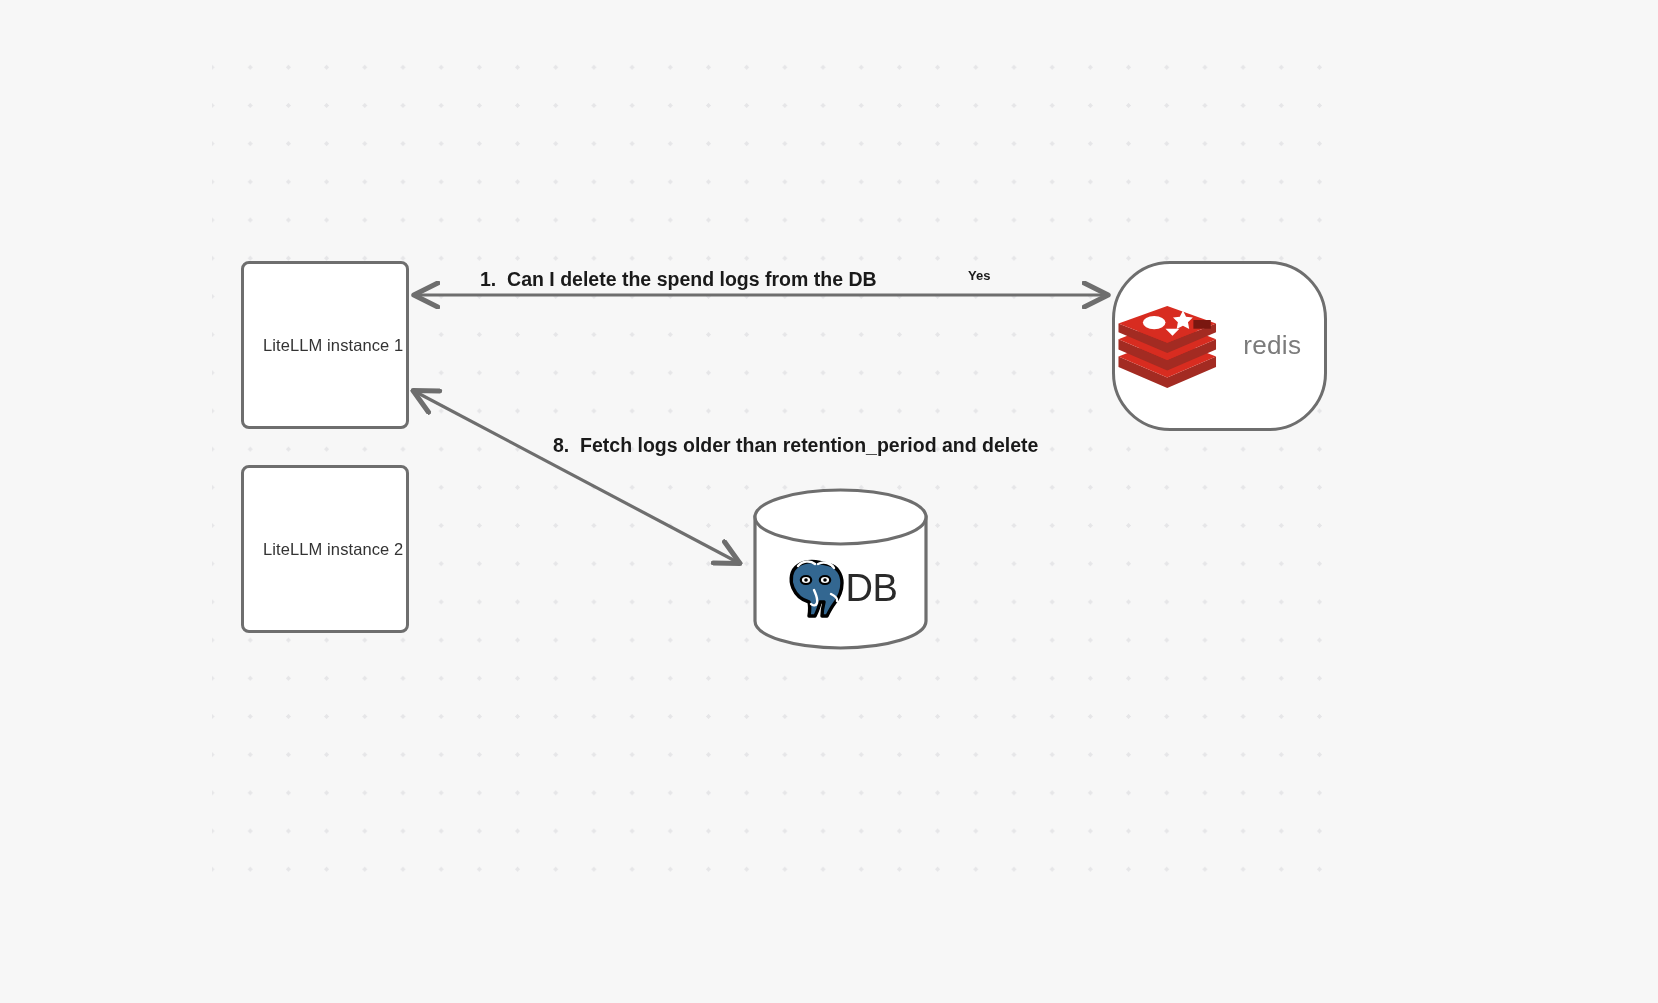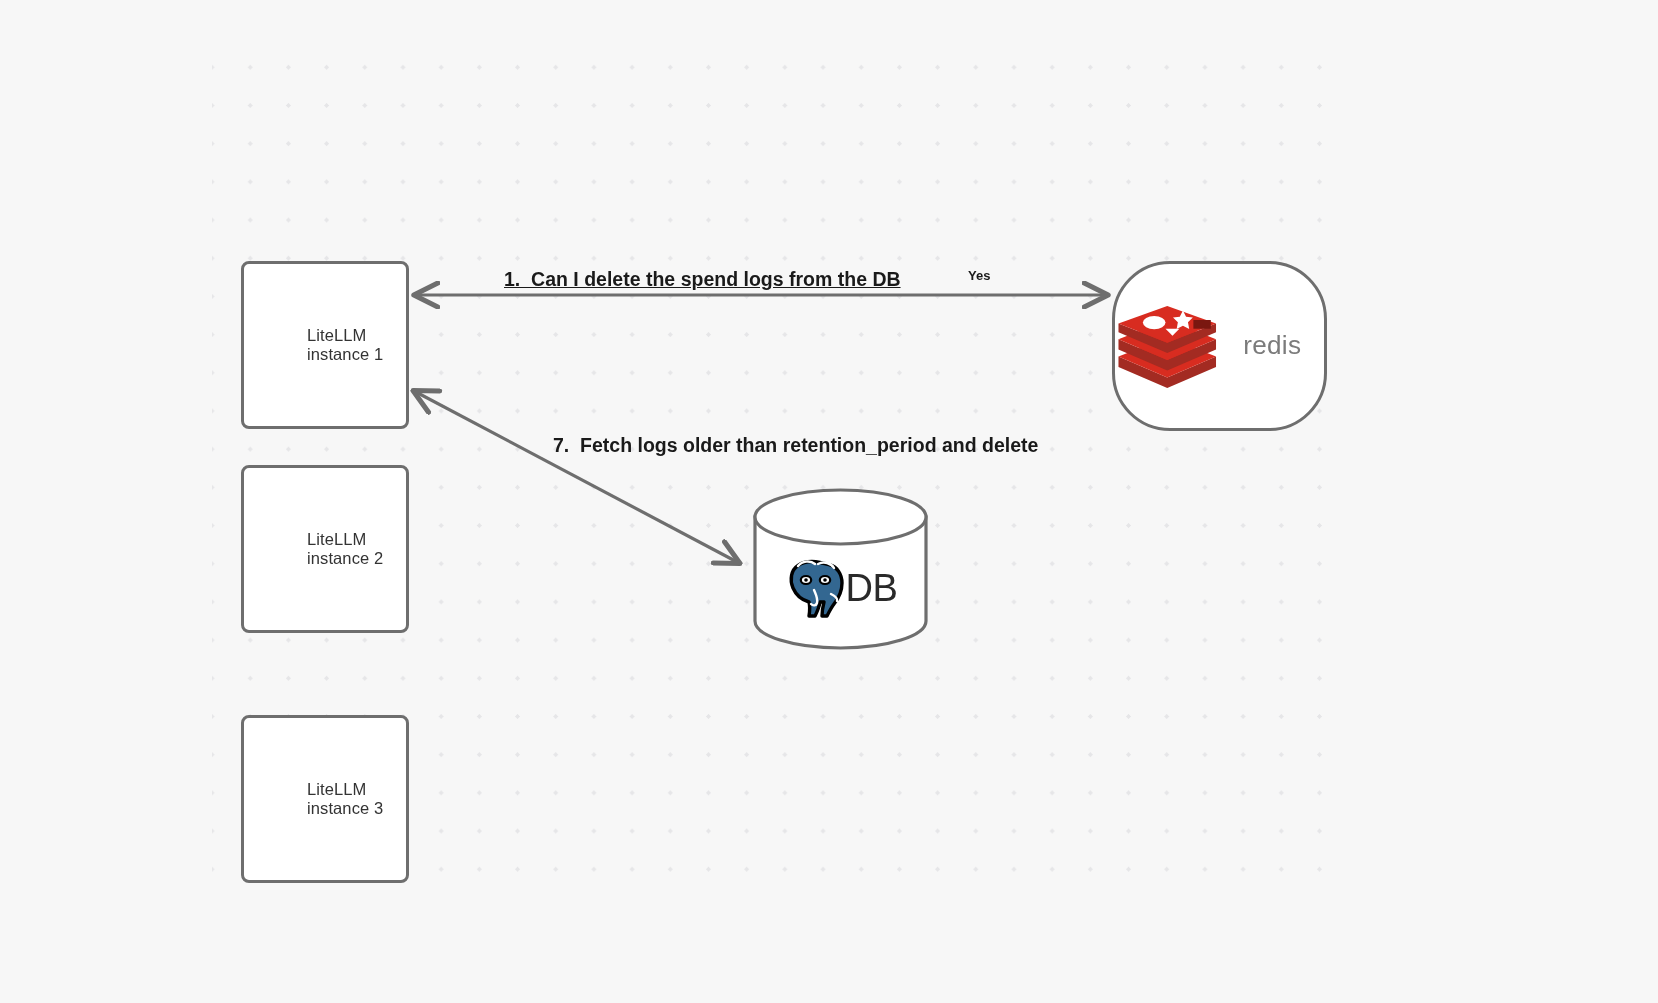--- a/index.html
+++ b/index.html
@@ -35,21 +35,20 @@
   .node-box {
     position: absolute;
     background: #ffffff;
     border: 3px solid #6e6e6e;
     border-radius: 8px;
     display: flex;
     align-items: center;
     justify-content: flex-start;
     z-index: 4;
     box-sizing: border-box;
-    padding-left: 44px;
   }
   .node-box span {
     font-size: 16.5px;
     color: #333333;
     font-family: "Liberation Sans", sans-serif;
     padding-left: 19px;
     letter-spacing: 0.1px;
   }
   #box-1 { left: 241px; top: 261px; width: 168px; height: 168px; }
   #box-2 { left: 241px; top: 465px; width: 168px; height: 168px; }
@@ -102,21 +101,21 @@
   
   .edge-label {
     position: absolute;
     font-family: "Liberation Sans", sans-serif;
     font-weight: bold;
     color: #1a1a1a;
     white-space: pre;
     z-index: 5;
     background: transparent;
   }
-  #label-1 { left: 504px; top: 268px; font-size: 19.5px; text-decoration: underline; }
+  #label-1 { left: 480px; top: 268px; font-size: 19.5px; }
   #label-1b { left: 968px; top: 268px; font-size: 13px; }
   #label-2 { left: 553px; top: 434px; font-size: 19.5px; }
 </style>
 </head>
 <body>
 
 <div id="canvas">
 
   <svg class="layer" width="1658" height="1003">
     <defs>
@@ -128,23 +127,20 @@
     <line x1="415" y1="295" x2="1107" y2="295" stroke="#6e6e6e" stroke-width="3.2" marker-start="url(#arrow-open)" marker-end="url(#arrow-open)"></line>
 
     <line x1="414" y1="391" x2="739" y2="563" stroke="#6e6e6e" stroke-width="3.2" marker-start="url(#arrow-open)" marker-end="url(#arrow-open)"></line>
   </svg>
 
   <div class="node-box" id="box-1">
     <span>LiteLLM instance 1</span>
   </div>
   <div class="node-box" id="box-2">
     <span>LiteLLM instance 2</span>
-  </div>
-  <div class="node-box" id="box-3">
-    <span>LiteLLM instance 3</span>
   </div>
 
   <div id="redis-node">
 
     <svg id="redis-logo" viewBox="0 0 120 94">
 
       <path d="M60 94 L4 70 L4 58 L60 82 L116 58 L116 70 Z" fill="#a32b22"></path>
       <path d="M60 82 L4 58 L60 36 L116 58 Z" fill="#d82c20"></path>
 
       <path d="M60 74 L4 50 L4 38 L60 62 L116 38 L116 50 Z" fill="#a32b22"></path>
@@ -186,20 +182,20 @@
         <path d="M47 38 C51 40 54 42 53 45" fill="none" stroke="#ffffff" stroke-width="2.4" stroke-linecap="round"></path>
       </svg>
       <div id="db-text">DB</div>
     </div>
   </div>
 
   <div class="edge-label" id="label-1">1.  Can I delete the spend logs from the DB</div>
 
   <div class="edge-label" id="label-1b">Yes</div>
 
-  <div class="edge-label" id="label-2">7.  Fetch logs older than retention_period and delete</div>
+  <div class="edge-label" id="label-2">8.  Fetch logs older than retention_period and delete</div>
 
   <div class="grid-mask" id="mask-top"></div>
   <div class="grid-mask" id="mask-left"></div>
   <div class="grid-mask" id="mask-right"></div>
   <div class="grid-mask" id="mask-bottom"></div>
 
 </div>
 
 </body></html>

